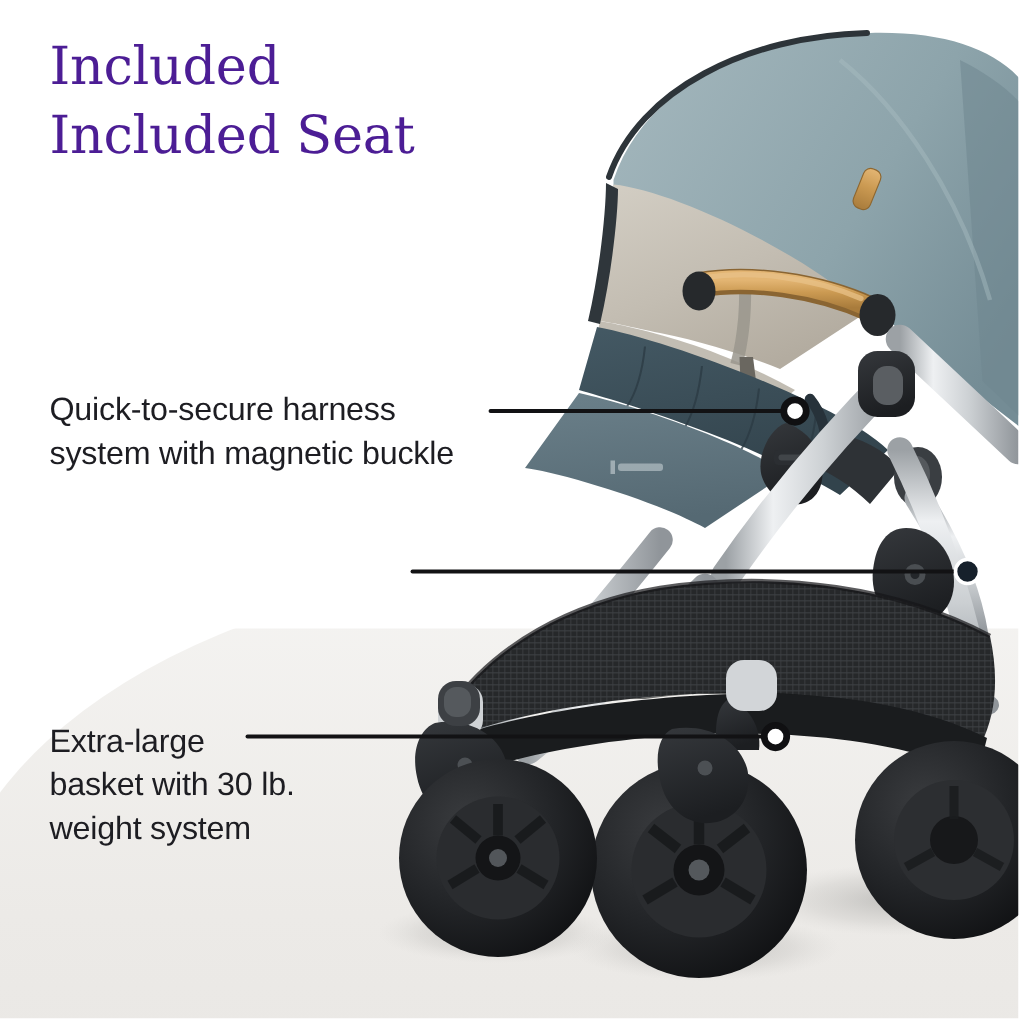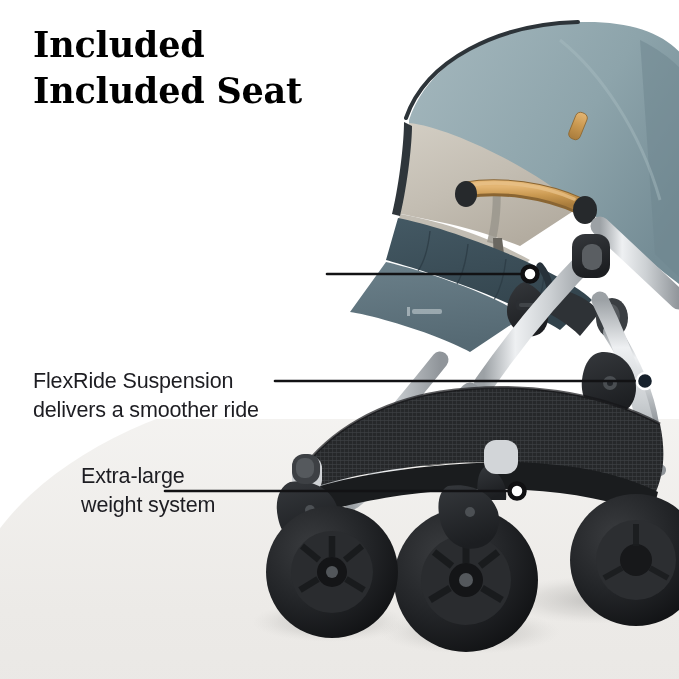--- a/index.html
+++ b/index.html
@@ -19,33 +19,33 @@
     background:linear-gradient(180deg,#f5f4f2 0%,#eceae7 55%,#e8e6e3 100%);
     border-top-left-radius:420px 260px;
     border-top-right-radius:120px 60px;
   }
 
   
   .headline{
     position:absolute;left:33px;top:22px;width:330px;
     font-family:"DejaVu Serif", serif;
     font-size:35px;line-height:1.32;
-    font-weight:700;letter-spacing:-0.2px;
-    color:#000000;
+    font-weight:400;letter-spacing:-0.2px;
+    color:#4c1d95;
   }
   .headline span{display:block;}
 
   
   .callout{position:absolute;left:33px;width:350px;
     font-size:21.5px;line-height:1.36;color:#1d1d22;
     font-weight:400;letter-spacing:-0.15px;}
   .callout span{display:block;white-space:nowrap;}
   #callout-1{top:259px;}
   #callout-2{top:367px;}
-  #callout-3{top:462px;margin-left:48px;}
+  #callout-3{top:480px;}
 
   
   .leaders{position:absolute;left:0;top:0;width:679px;height:679px;pointer-events:none;}
 
   
   .product{position:absolute;left:0;top:0;width:679px;height:679px;}
 </style>
 </head>
 <body>
 
@@ -308,28 +308,29 @@
       <rect x="292" y="454" width="28" height="30" rx="12" fill="#3d4044"></rect>
       <rect x="296" y="458" width="18" height="20" rx="8" fill="#55595d"></rect>
     </g>
   </svg>
 
   <div class="headline">
     <span>Included</span>
     <span>Included Seat</span>
   </div>
 
-
-  <div class="callout" id="callout-2">
-    <span>FlexRide Suspension</span>
-    <span>delivers a smoother ride</span>
+  <div class="callout" id="callout-1">
+    <span>Quick-to-secure harness</span>
+    <span>system with magnetic buckle</span>
   </div>
+
 
   <div class="callout" id="callout-3">
     <span>Extra-large</span>
+    <span>basket with 30 lb.</span>
     <span>weight system</span>
   </div>
 
   <svg class="leaders" viewBox="0 0 679 679">
     <g>
       <line id="ld0" stroke="#121214" stroke-width="2.6" stroke-linecap="round" x1="327" y1="274" x2="530" y2="274"></line>
       <circle id="lm0" r="7.5" fill="#ffffff" stroke="#101012" stroke-width="4.5" cx="530" cy="274"></circle>
     </g>
     <g>
       <line id="ld1" stroke="#121214" stroke-width="2.6" stroke-linecap="round" x1="275" y1="381" x2="645" y2="381"></line>

